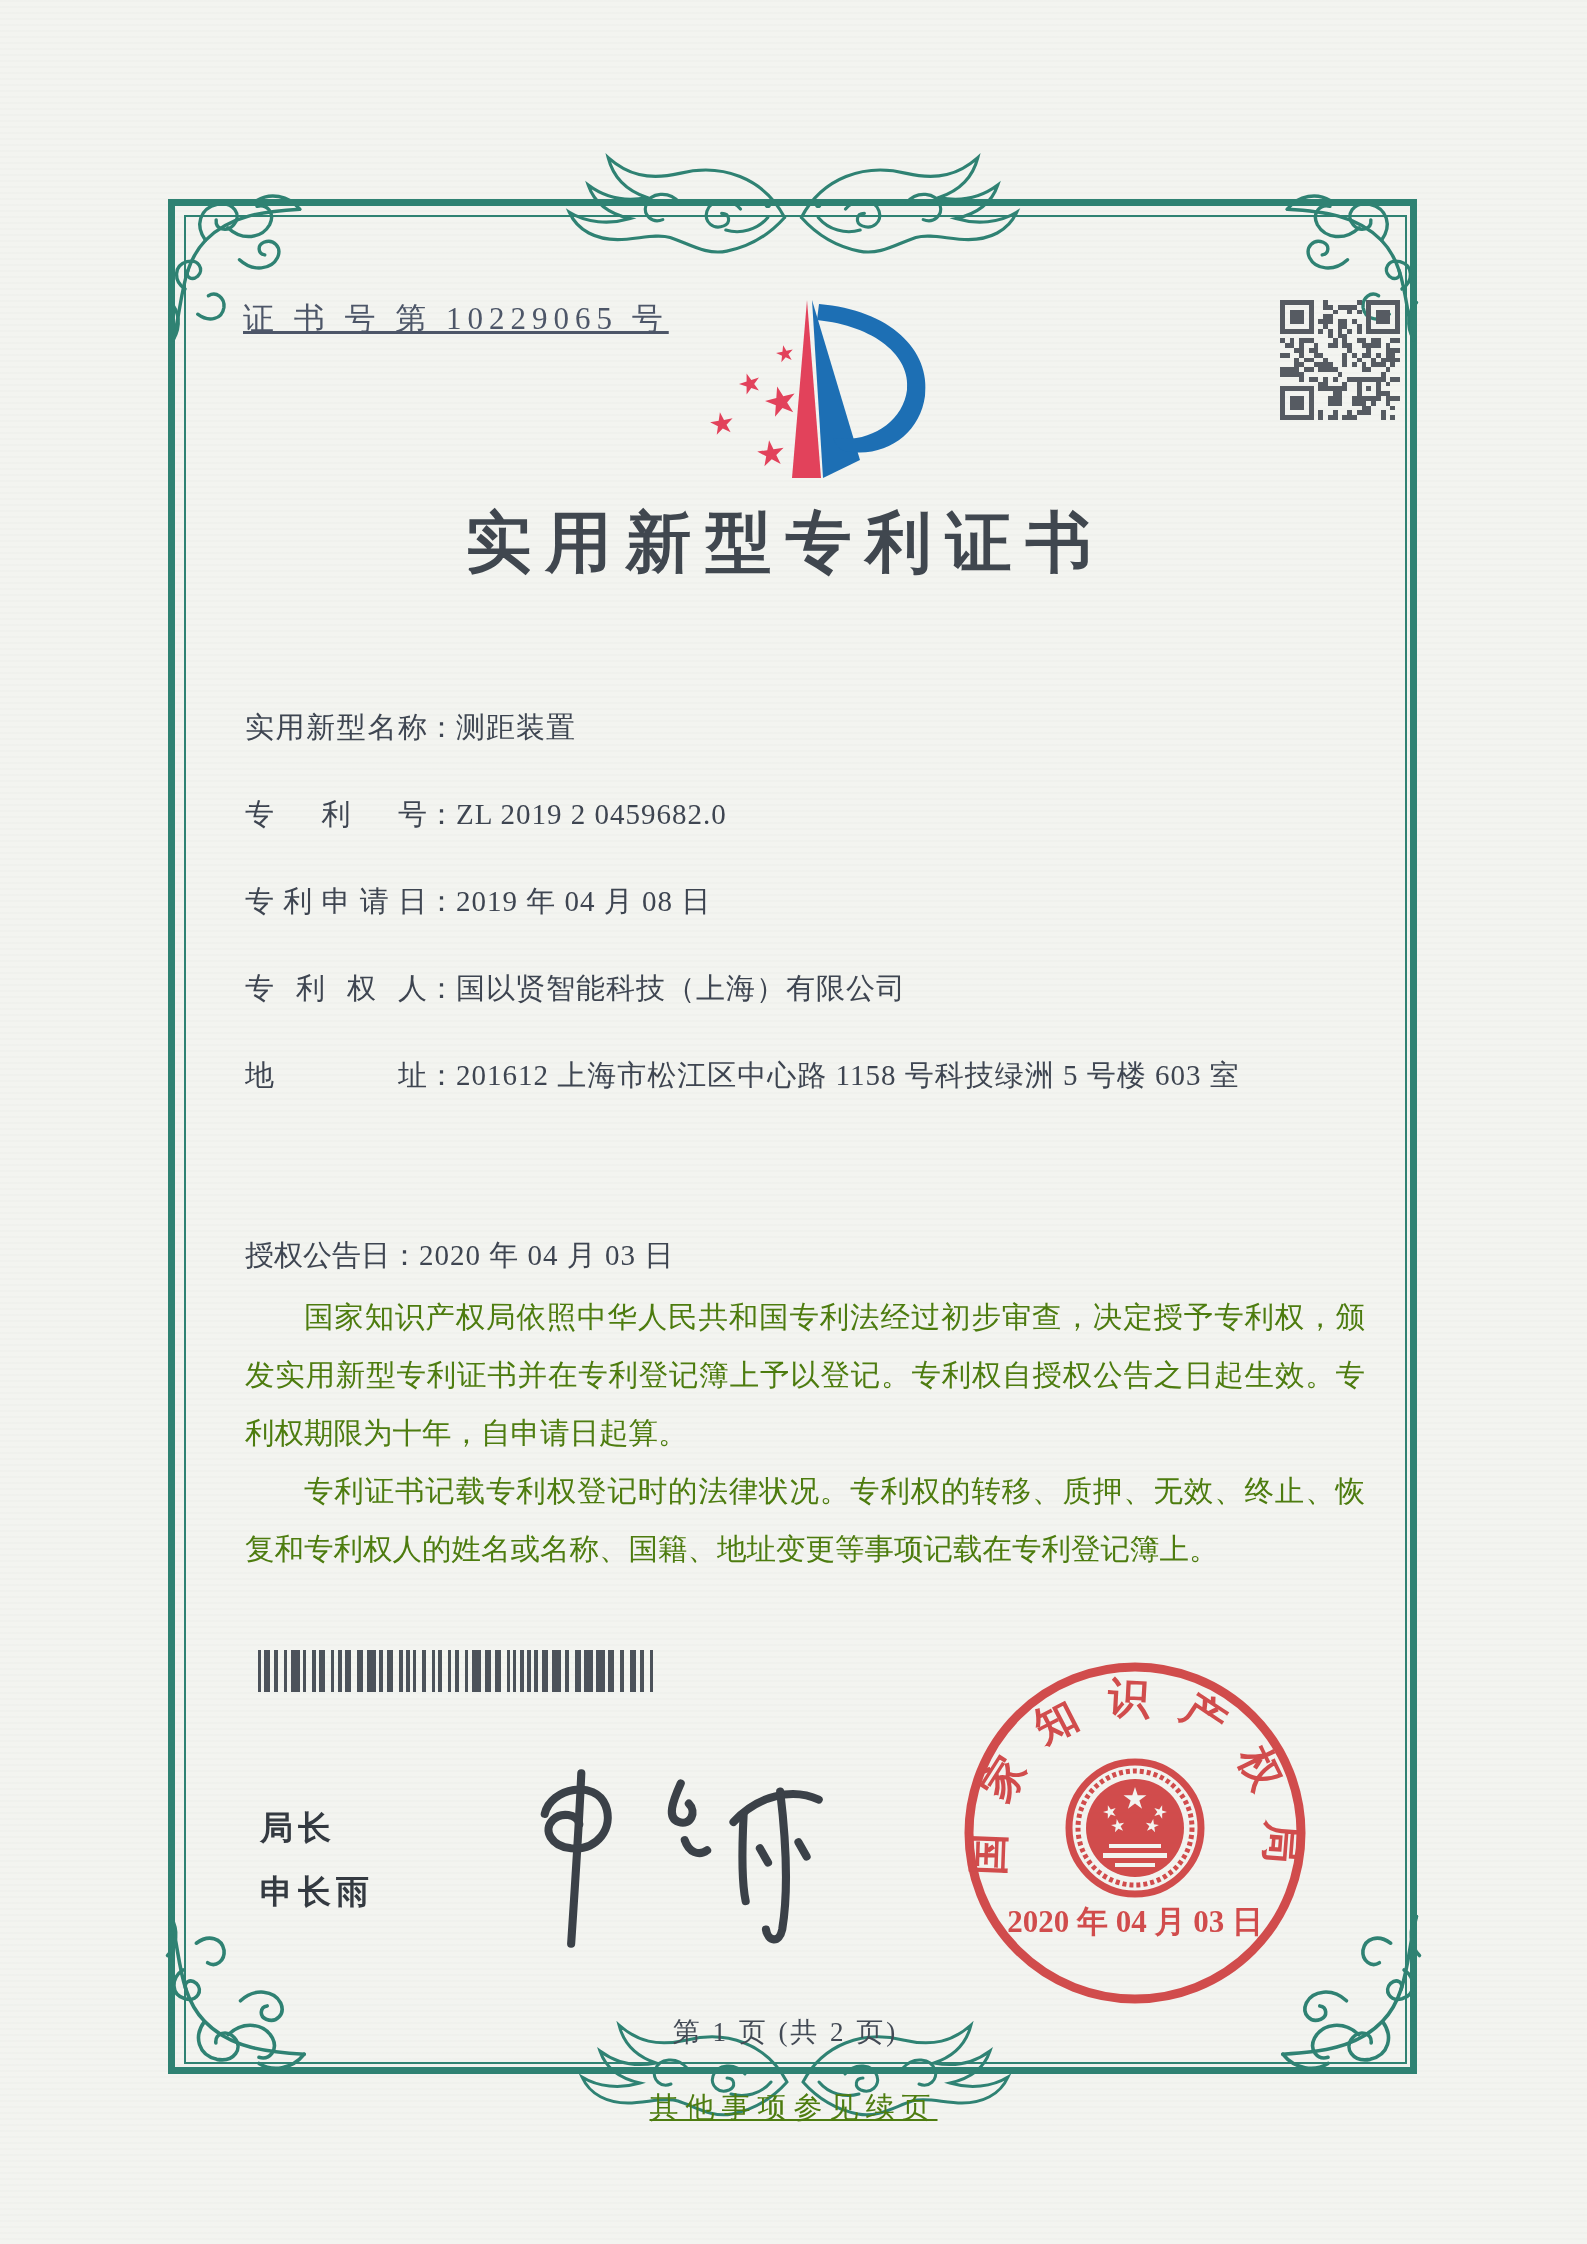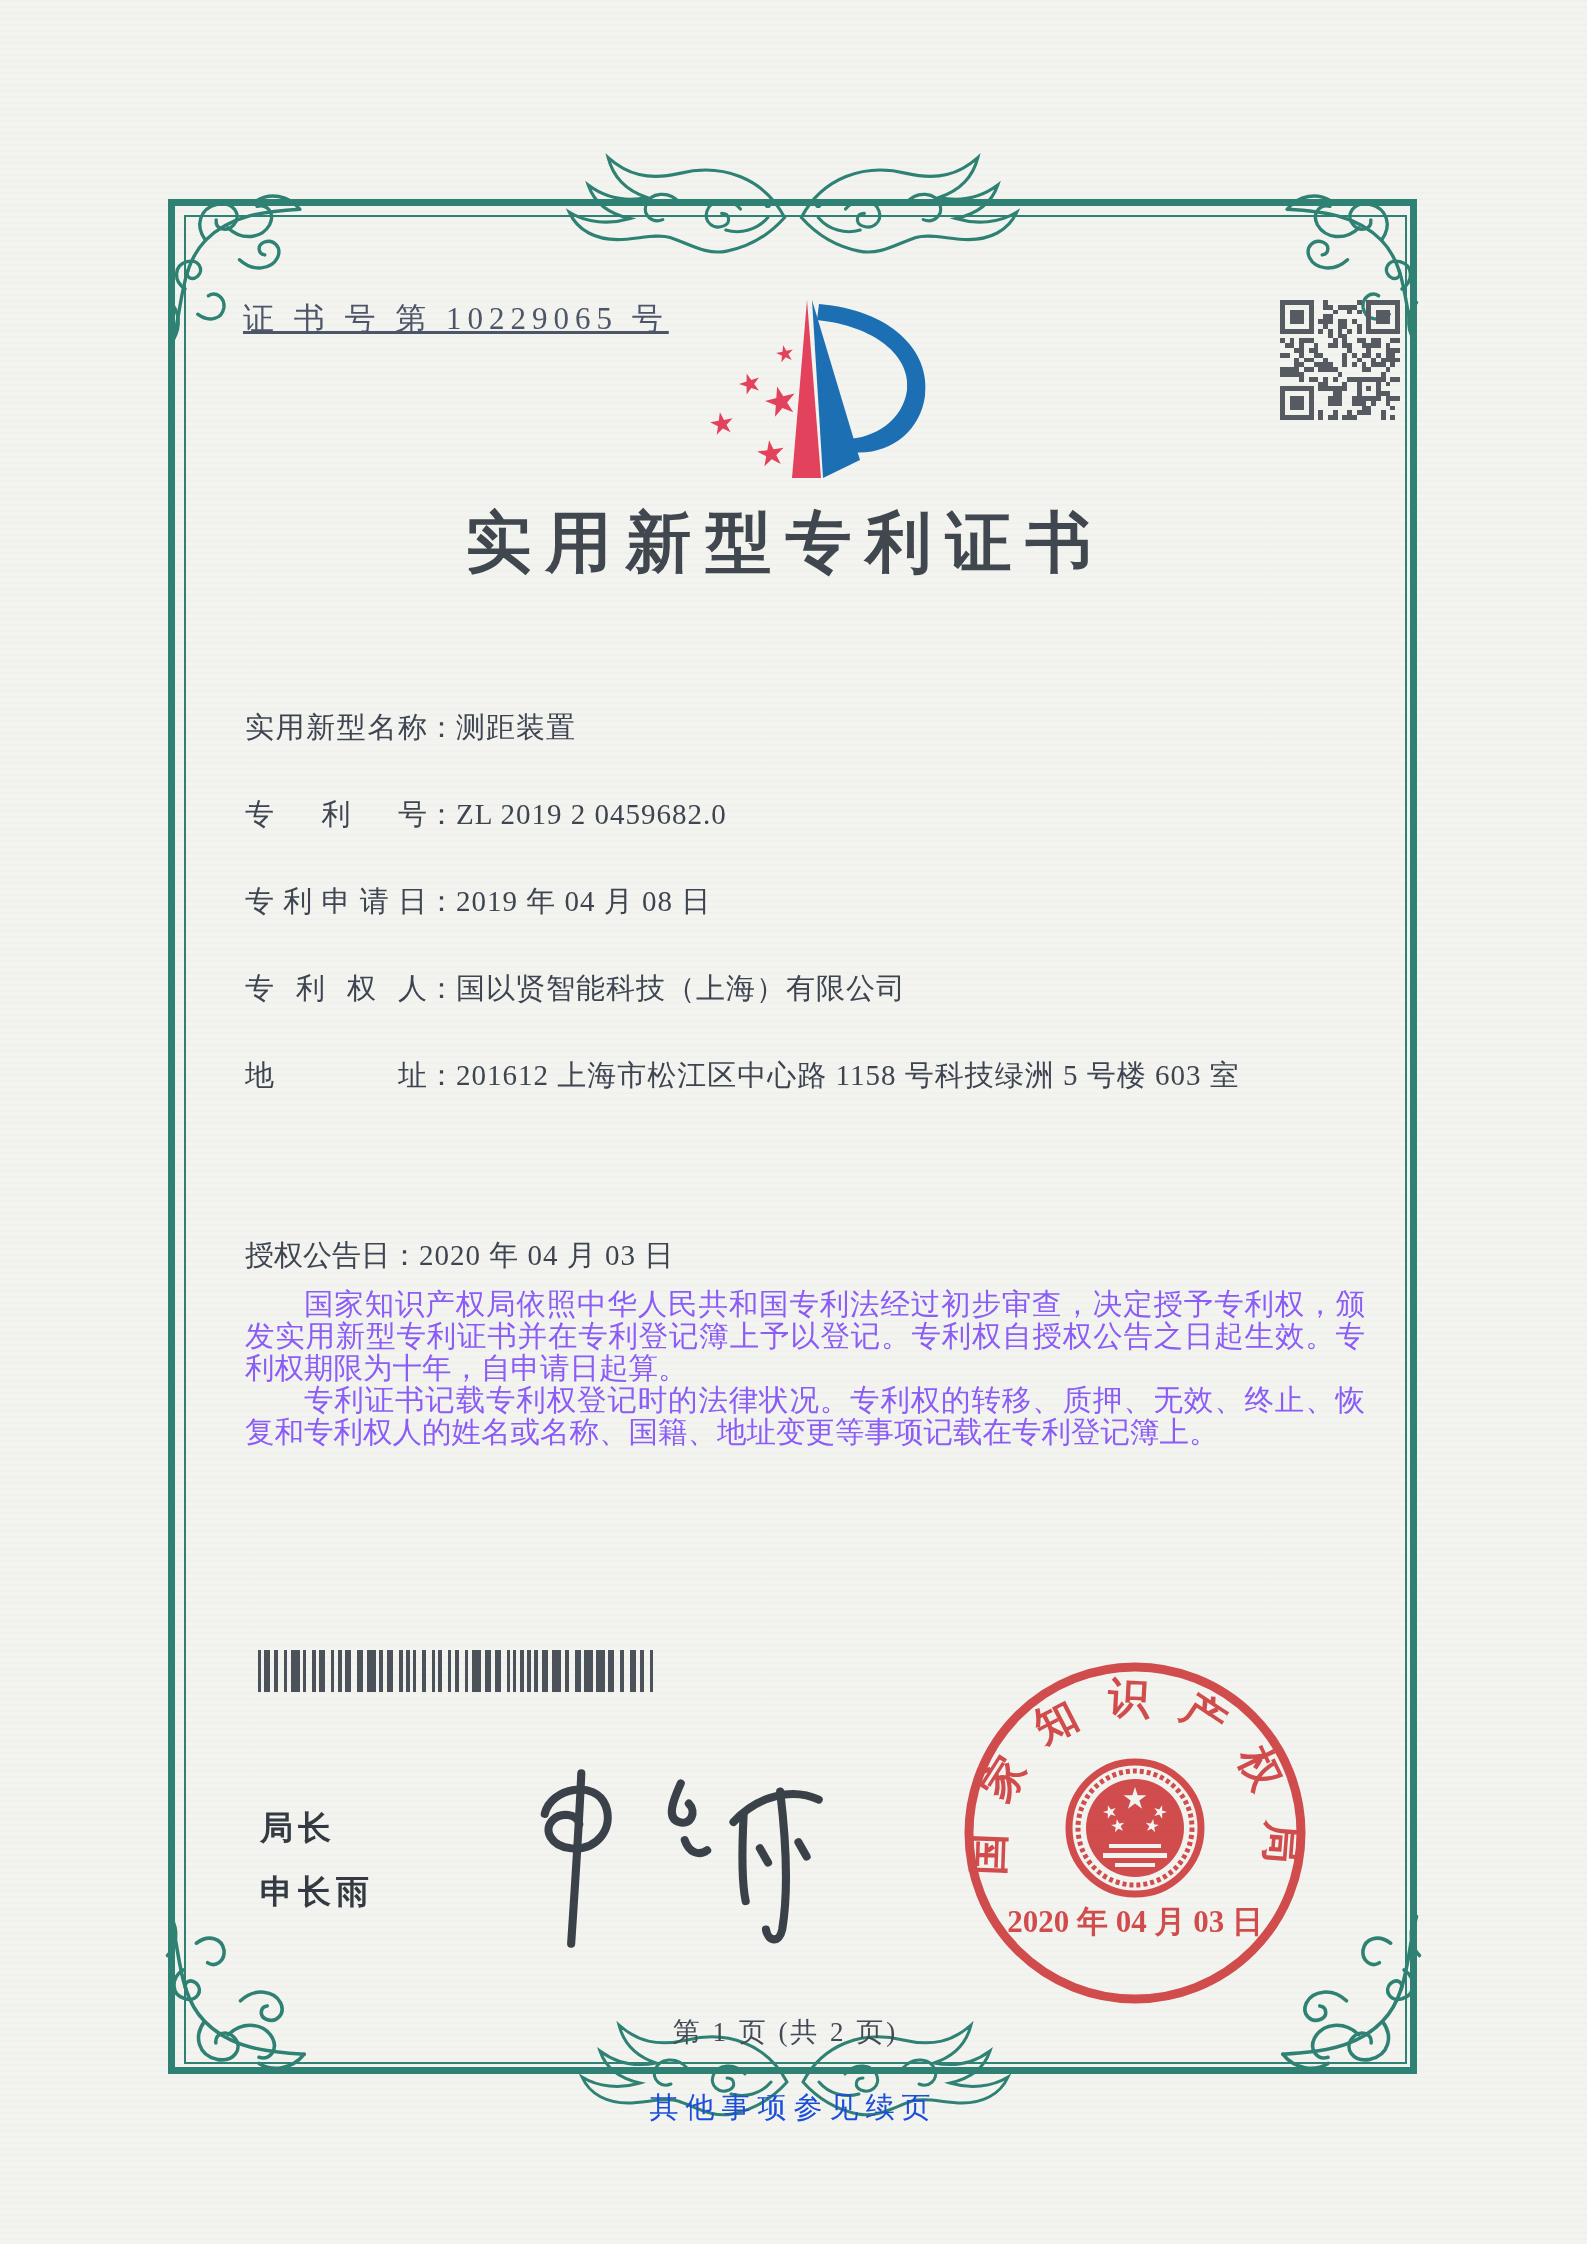--- a/index.html
+++ b/index.html
@@ -33,35 +33,35 @@
     font-size:66px;font-weight:bold;letter-spacing:14px;color:#40474f;}
   
   .fields{left:245px;top:676px;width:1140px;font-size:29px;margin-top:32px;}
   .frow{height:40px;margin-bottom:47px;white-space:nowrap;}
   .flabel{display:inline-block;width:182px;text-align:justify;text-align-last:justify;}
   .fcolon{display:inline-block;}
   .fvalue{letter-spacing:1px;}
   .grant-row{left:245px;top:1236px;width:1140px;font-size:29px;white-space:nowrap;}
   .grant-no{position:absolute;left:592px;top:0;}
   
-  .law-text{left:245px;top:1288px;width:1120px;font-size:29.5px;line-height:32px;
-    text-align:justify;color:#8b5cf6;}
+  .law-text{left:245px;top:1288px;width:1120px;font-size:29.5px;line-height:58px;
+    text-align:justify;color:#4d7c0f;}
   .law-text p{margin:0;text-indent:2em;}
   
   .barcode{left:258px;top:1650px;width:394px;height:42px;font-size:0;white-space:nowrap;}
   .barcode i{display:inline-block;height:42px;background:#4c525a;}
   .barcode s{display:inline-block;height:42px;}
   .director-title{left:260px;top:1806px;font-size:33px;font-weight:bold;letter-spacing:5px;
     font-family:"Liberation Sans","DejaVu Sans",sans-serif;color:#343a41;}
   .director-name{left:260px;top:1870px;font-size:33px;font-weight:bold;letter-spacing:5px;
     font-family:"Liberation Sans","DejaVu Sans",sans-serif;color:#343a41;}
   .sig-box{left:492px;top:1758px;width:345px;height:205px;}
   .seal-box{left:958px;top:1656px;width:354px;height:354px;opacity:.94;}
   .page-info{left:168px;top:2014px;width:1235px;text-align:center;font-size:27px;letter-spacing:3px;color:#434a55;}
-  .footer-note{left:0;top:2088px;width:1587px;text-align:center;font-size:29px;letter-spacing:7px;color:#1d4ed8;}
+  .footer-note{left:0;top:2088px;width:1587px;text-align:center;font-size:29px;letter-spacing:7px;color:#4d7c0f;text-decoration:underline;}
 </style>
 </head>
 <body>
 
 <svg width="0" height="0" style="position:absolute">
   <defs>
     <path id="star" d="M0,-1 L0.224,-0.309 0.951,-0.309 0.363,0.118 0.588,0.809 0,0.382 -0.588,0.809 -0.363,0.118 -0.951,-0.309 -0.224,-0.309 Z"></path>
     <g id="flourish" fill="none" stroke="#2f8273" stroke-width="3.5" stroke-linecap="round">
       <path d="M22,18 C32,58 30,94 55,120 C80,146 116,150 152,152"></path>
       <path d="M55,120 C44,135 49,153 67,157 C84,160 93,146 84,136 C77,128 65,131 66,141"></path>

